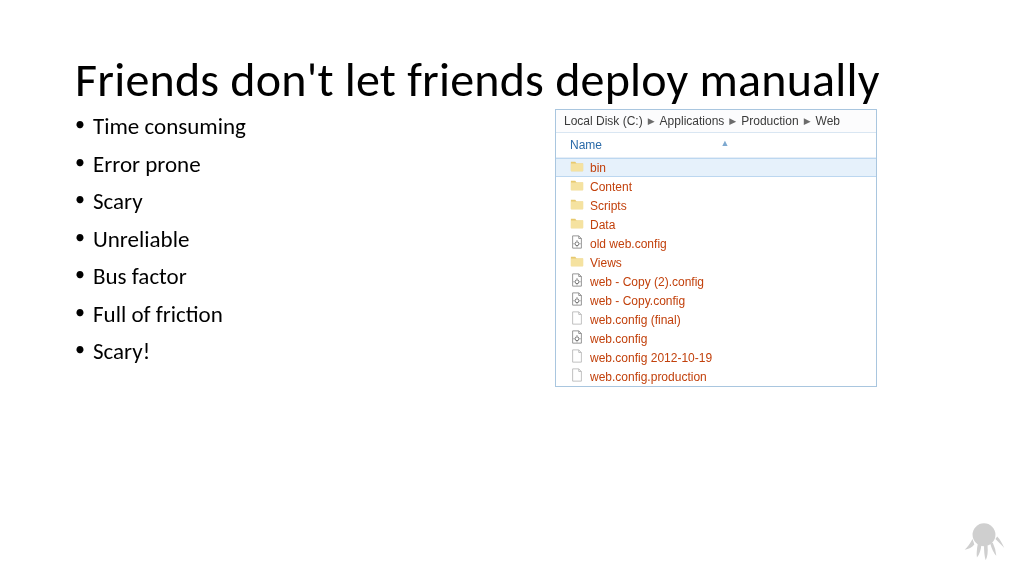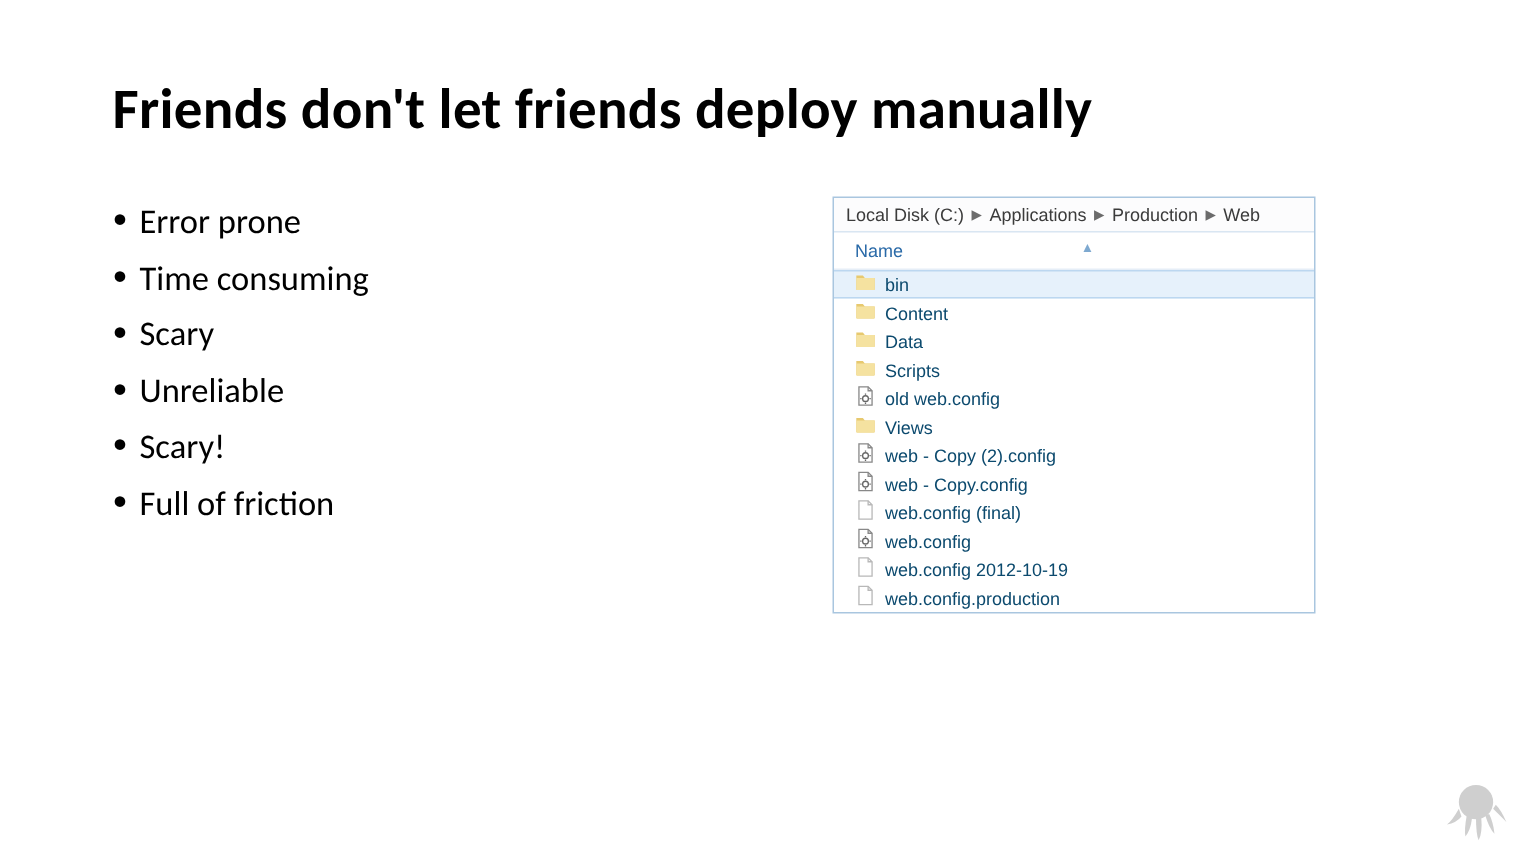--- a/index.html
+++ b/index.html
@@ -11,24 +11,23 @@
     color: #000;
     position: relative;
     overflow: hidden;
   }
   .slide {
     width: 100%;
     height: 100%;
     padding: 50px 70px 0 75px;
   }
   .title {
-    font-size: 38px;
-    font-weight: 700;
-    color: #000;
-    margin-bottom: 35px;
+    font-size: 48px;
+    font-weight: 400;
+    color: #000;
     letter-spacing: 0.2px;
   }
   .content-row {
     display: flex;
     gap: 30px;
     align-items: flex-start;
   }
   .bullets {
     flex: 0 0 420px;
     list-style: none;
@@ -99,21 +98,21 @@
     list-style: none;
     padding: 0;
     margin: 0;
   }
   .file-list li {
     display: flex;
     align-items: center;
     gap: 6px;
     padding: 2px 8px 2px 14px;
     font-size: 12px;
-    color: #0c4a6e;
+    color: #c2410c;
     height: 19px;
   }
   .file-list li.selected {
     background: #e6f1fb;
     border-top: 1px solid #bcd7f0;
     border-bottom: 1px solid #bcd7f0;
   }
   .icon {
     width: 14px;
     height: 14px;
@@ -130,26 +129,27 @@
   }
 </style>
 </head>
 <body>
 
 <div class="slide">
   <h1 class="title">Friends don't let friends deploy manually</h1>
 
   <div class="content-row">
     <ul class="bullets">
+      <li>Time consuming</li>
       <li>Error prone</li>
-      <li>Time consuming</li>
       <li>Scary</li>
       <li>Unreliable</li>
+      <li>Bus factor</li>
+      <li>Full of friction</li>
       <li>Scary!</li>
-      <li>Full of friction</li>
     </ul>
 
     <div class="explorer-wrap">
       <div class="explorer">
         <div class="breadcrumb">
           <span>Local Disk (C:)</span>
           <span class="crumb-sep">▶</span>
           <span>Applications</span>
           <span class="crumb-sep">▶</span>
           <span>Production</span>
@@ -173,28 +173,28 @@
                   <path fill="#e7c96f" d="M1 3h5l1.5 2H15v8.5a.5.5 0 0 1-.5.5h-13a.5.5 0 0 1-.5-.5V3z"></path>
                   <path fill="#f5e2a0" d="M1 5h14v8.5a.5.5 0 0 1-.5.5h-13a.5.5 0 0 1-.5-.5V5z"></path>
                 </svg></span>
               <span>Content</span>
             </li>
             <li>
               <span><svg class="icon" viewBox="0 0 16 16">
                   <path fill="#e7c96f" d="M1 3h5l1.5 2H15v8.5a.5.5 0 0 1-.5.5h-13a.5.5 0 0 1-.5-.5V3z"></path>
                   <path fill="#f5e2a0" d="M1 5h14v8.5a.5.5 0 0 1-.5.5h-13a.5.5 0 0 1-.5-.5V5z"></path>
                 </svg></span>
+              <span>Scripts</span>
+            </li>
+            <li>
+              <span><svg class="icon" viewBox="0 0 16 16">
+                  <path fill="#e7c96f" d="M1 3h5l1.5 2H15v8.5a.5.5 0 0 1-.5.5h-13a.5.5 0 0 1-.5-.5V3z"></path>
+                  <path fill="#f5e2a0" d="M1 5h14v8.5a.5.5 0 0 1-.5.5h-13a.5.5 0 0 1-.5-.5V5z"></path>
+                </svg></span>
               <span>Data</span>
-            </li>
-            <li>
-              <span><svg class="icon" viewBox="0 0 16 16">
-                  <path fill="#e7c96f" d="M1 3h5l1.5 2H15v8.5a.5.5 0 0 1-.5.5h-13a.5.5 0 0 1-.5-.5V3z"></path>
-                  <path fill="#f5e2a0" d="M1 5h14v8.5a.5.5 0 0 1-.5.5h-13a.5.5 0 0 1-.5-.5V5z"></path>
-                </svg></span>
-              <span>Scripts</span>
             </li>
             <li>
               <span><svg class="icon" viewBox="0 0 16 16">
                   <path fill="#ffffff" stroke="#888" stroke-width="1" d="M3 1h7l3 3v11H3z"></path>
                   <path fill="none" stroke="#888" stroke-width="1" d="M10 1v3h3"></path>
                   <circle cx="8" cy="10" r="2.2" fill="none" stroke="#666" stroke-width="1"></circle>
                   <path stroke="#666" stroke-width="1" d="M8 7v-1M8 13v1M5 10h-1M11 10h1"></path>
                 </svg></span>
               <span>old web.config</span>
             </li>

